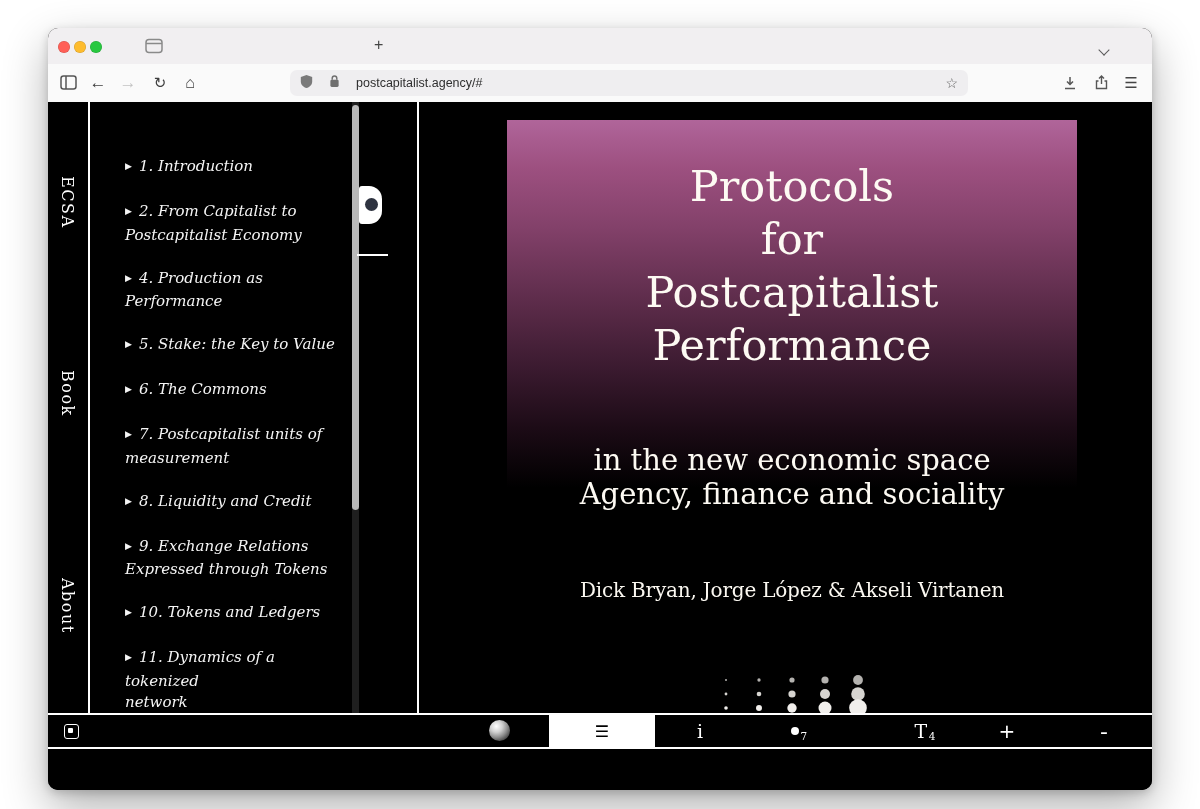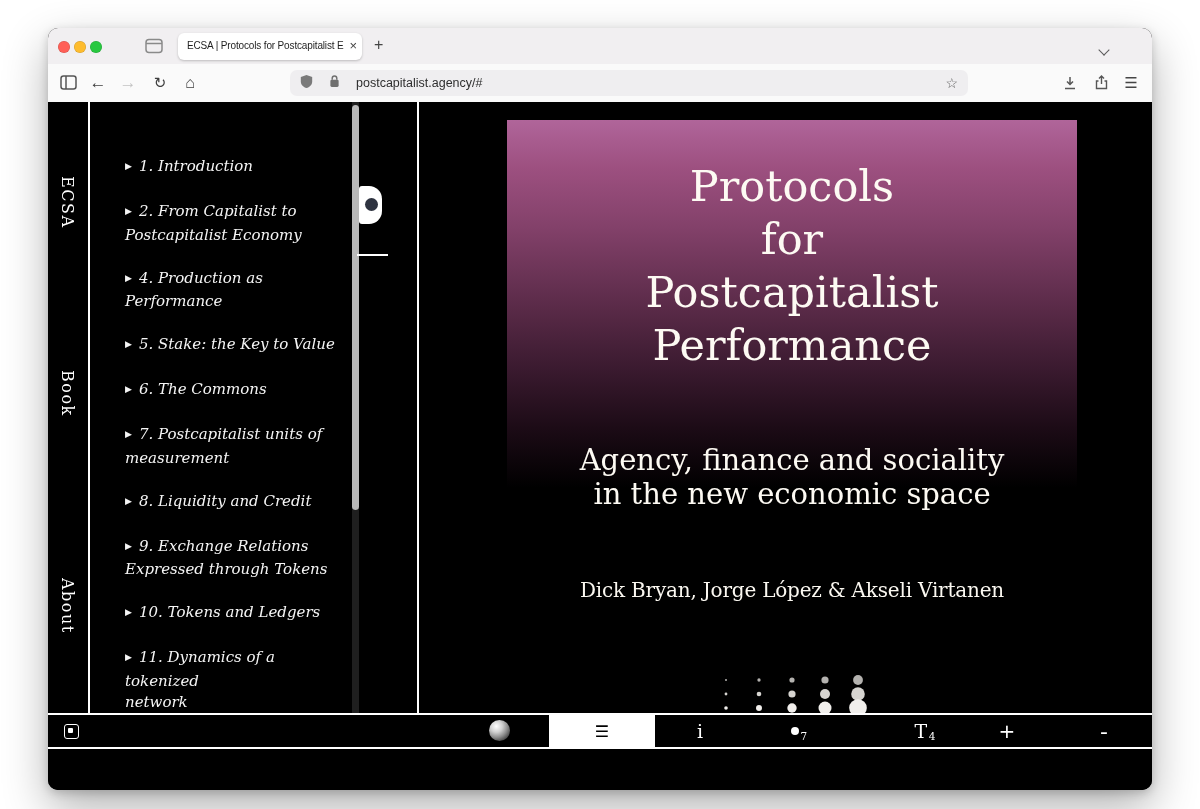--- a/index.html
+++ b/index.html
@@ -94,24 +94,20 @@
   <div class="tabstrip">
     <span class="light red"></span>
     <span class="light yellow"></span>
     <span class="light green"></span>
     <span class="fxview">
       <svg width="18" height="16" viewBox="0 0 18 16">
           <rect x="1" y="1.5" width="16" height="13" rx="3" fill="none" stroke="#8a8a8a" stroke-width="1.5"></rect>
           <line x1="1" y1="5.5" x2="17" y2="5.5" stroke="#8a8a8a" stroke-width="1.5"></line>
         </svg>
     </span>
-    <div class="tab">
-      <span class="tab-title">ECSA | Protocols for Postcapitalist E</span>
-      <span class="tab-close">×</span>
-    </div>
     <span class="newtab">+</span>
     <span class="tab-chevron"><i class="chev"></i></span>
   </div>
 
   <div class="navbar">
     <span class="nav-ic sb-toggle">
       <svg width="17" height="15" viewBox="0 0 17 15">
           <rect x="1" y="1" width="15" height="13" rx="2.5" fill="none" stroke="#565656" stroke-width="1.5"></rect>
           <line x1="6" y1="1" x2="6" y2="14" stroke="#565656" stroke-width="1.5"></line>
         </svg>
@@ -188,22 +184,22 @@
     <div class="v-divider main-div"></div>
 
     <div class="cover">
       <div class="cover-title">
         <div>Protocols</div>
         <div>for</div>
         <div>Postcapitalist</div>
         <div>Performance</div>
       </div>
       <div class="cover-sub">
+        <div>in the new economic space</div>
         <div>Agency, finance and sociality</div>
-        <div>in the new economic space</div>
       </div>
       <div class="cover-authors">Dick Bryan, Jorge López &amp; Akseli Virtanen</div>
       <svg id="dots-svg" class="cover-dots" width="152" height="46" viewBox="0 0 152 46">
           <circle cx="10" cy="8" r="1.01" fill="#b4b2af"></circle>
           <circle cx="10" cy="22" r="1.40" fill="#d6d4d0"></circle>
           <circle cx="10" cy="36" r="1.82" fill="#f1efec"></circle>
           <circle cx="43" cy="8" r="1.66" fill="#b4b2af"></circle>
           <circle cx="43" cy="22" r="2.30" fill="#d6d4d0"></circle>
           <circle cx="43" cy="36" r="2.99" fill="#f1efec"></circle>
           <circle cx="76" cy="8" r="2.59" fill="#b4b2af"></circle>

